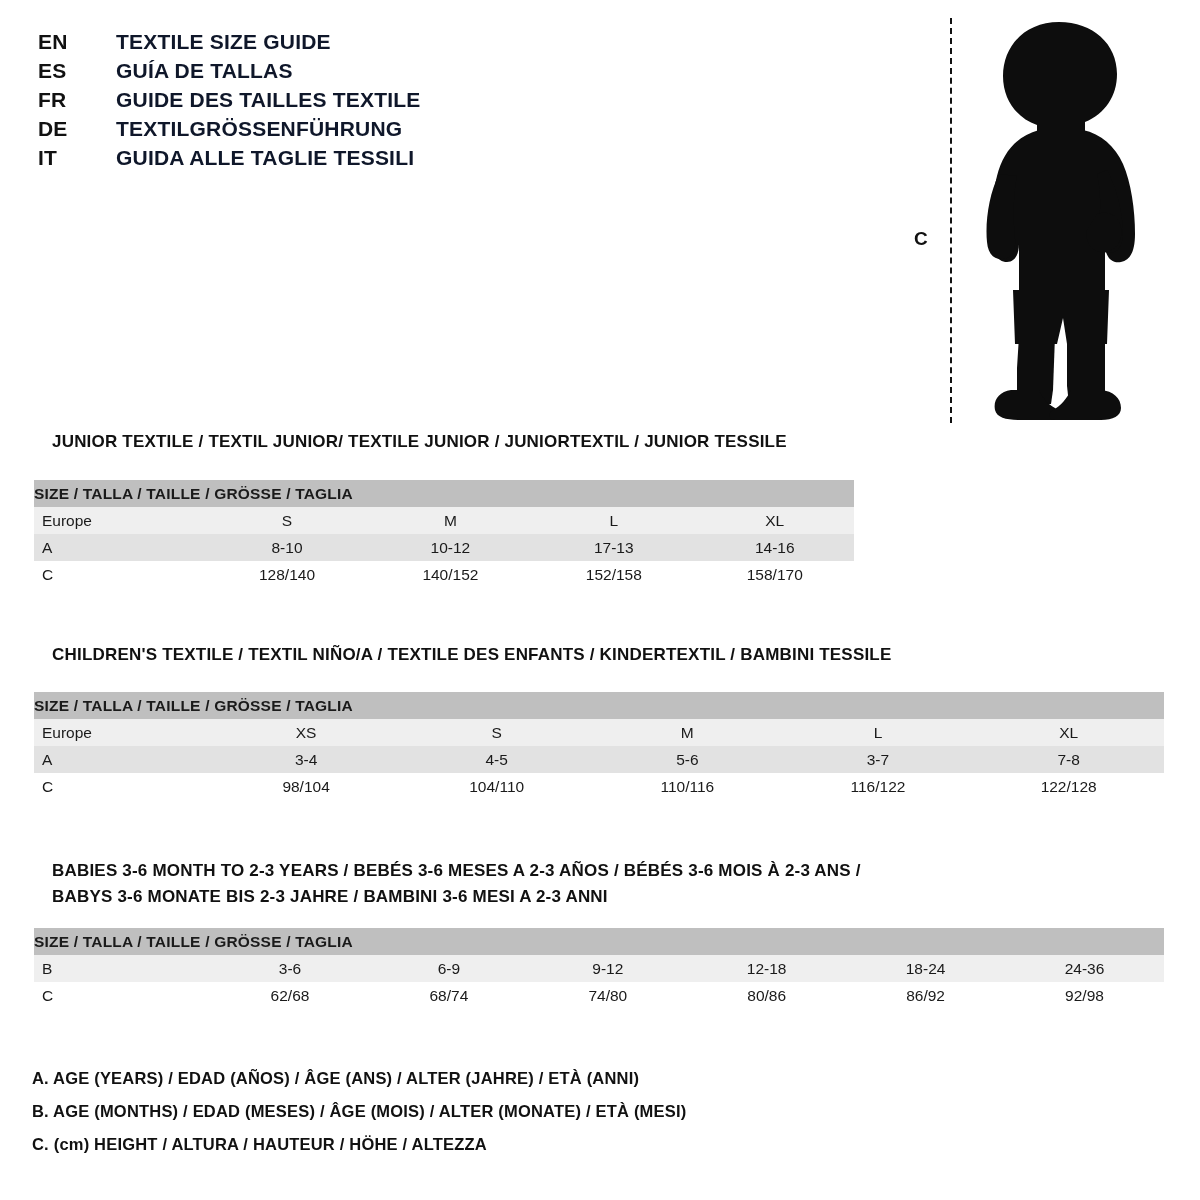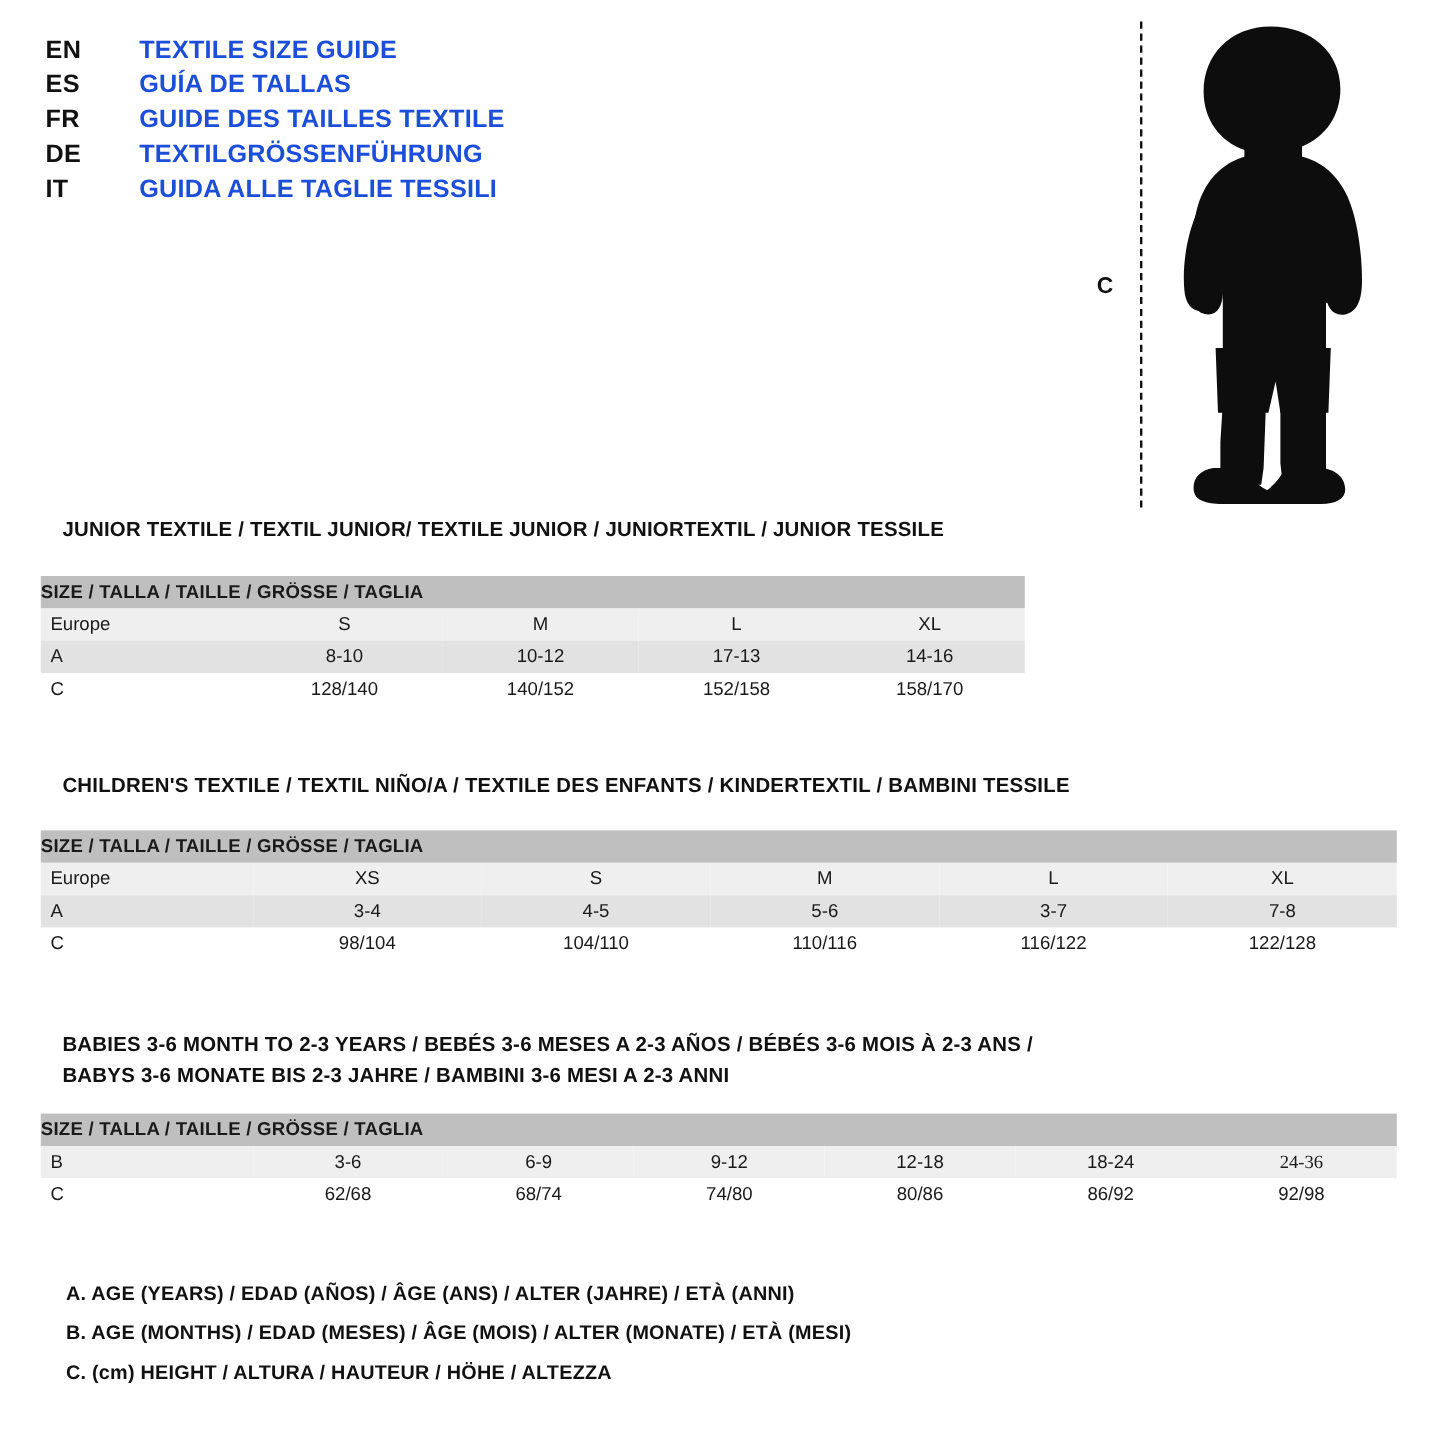--- a/index.html
+++ b/index.html
@@ -39,21 +39,21 @@
     width: 78px;
     font-size: 21px;
     font-weight: 700;
     letter-spacing: 0.2px;
     color: #111;
   }
   .lang-title {
     font-size: 21px;
     font-weight: 700;
     letter-spacing: 0.2px;
-    color: #1d4ed8;
+    color: #0f172a;
     white-space: nowrap;
   }
 
   
   .figure-wrap {
     position: absolute;
     left: 900px;
     top: 10px;
     width: 260px;
     height: 415px;
@@ -123,21 +123,21 @@
   .cell-c {
     text-align: center;
   }
   .row-white td { background: #ffffff; }
   .row-light td { background: #efefef; }
   .row-mid td   { background: #e2e2e2; }
 
   
   .legend {
     position: absolute;
-    left: 55px;
+    left: 32px;
     width: 1000px;
   }
   .legend-row {
     font-size: 16.5px;
     font-weight: 700;
     letter-spacing: 0.2px;
     line-height: 33px;
     color: #111;
     white-space: nowrap;
   }
@@ -287,21 +287,21 @@
         <tr class="hdr-band">
       <td colspan="7">SIZE / TALLA / TAILLE / GRÖSSE / TAGLIA</td>
     </tr>
     <tr class="row-light">
       <td class="row-label" style="width:170px;">B</td>
       <td class="cell-c" style="width:160px;">3-6</td>
       <td class="cell-c" style="width:160px;">6-9</td>
       <td class="cell-c" style="width:160px;">9-12</td>
       <td class="cell-c" style="width:160px;">12-18</td>
       <td class="cell-c" style="width:160px;">18-24</td>
-      <td class="cell-c" style="width:160px;font-family:Liberation Serif, serif;">24-36</td>
+      <td class="cell-c" style="width:160px;">24-36</td>
     </tr>
     <tr class="row-white">
       <td class="row-label">C</td>
       <td class="cell-c">62/68</td>
       <td class="cell-c">68/74</td>
       <td class="cell-c">74/80</td>
       <td class="cell-c">80/86</td>
       <td class="cell-c">86/92</td>
       <td class="cell-c">92/98</td>
     </tr>

